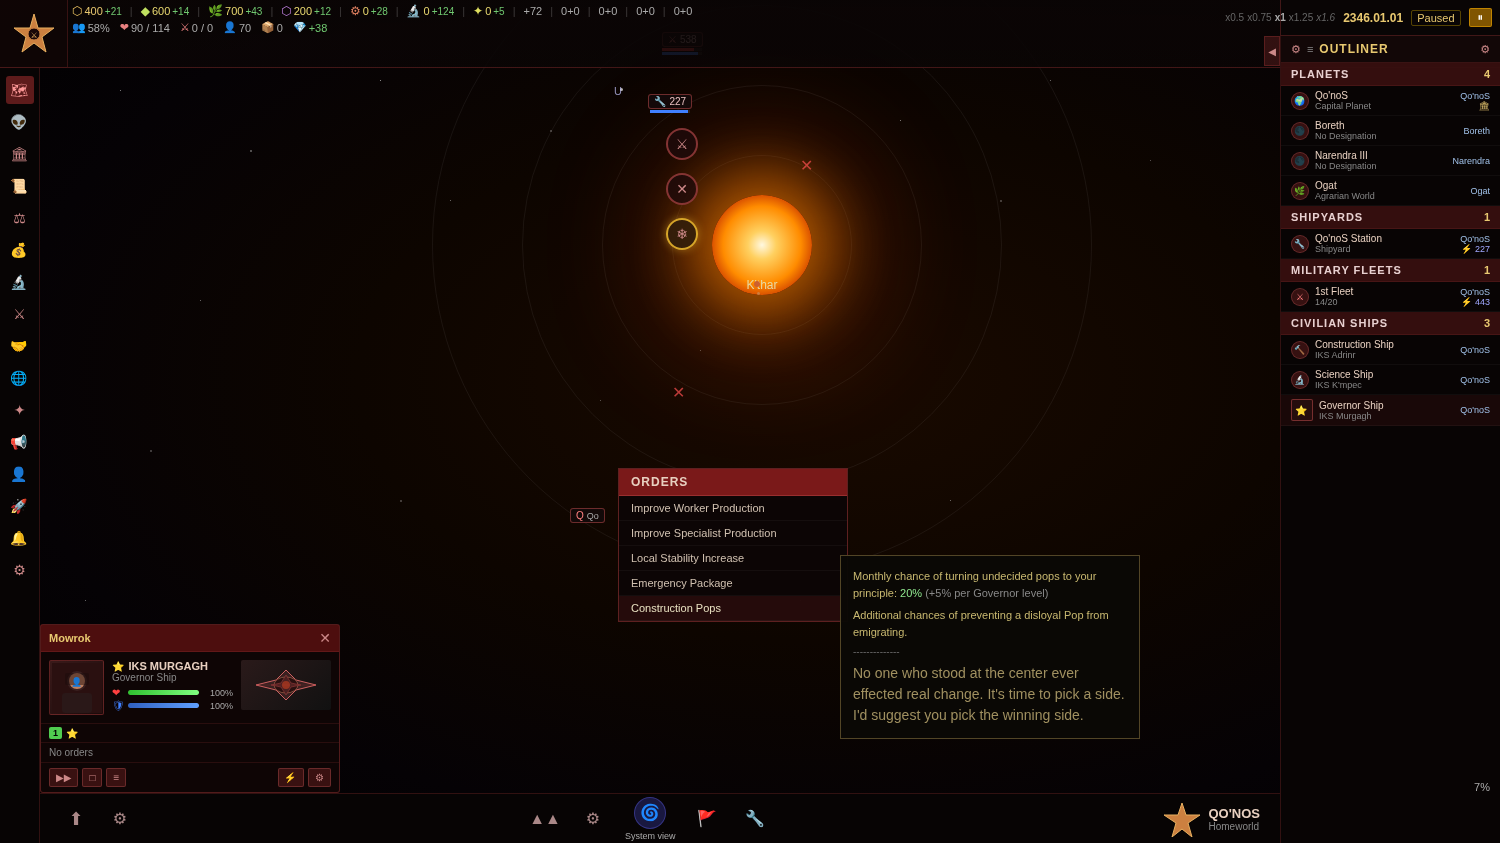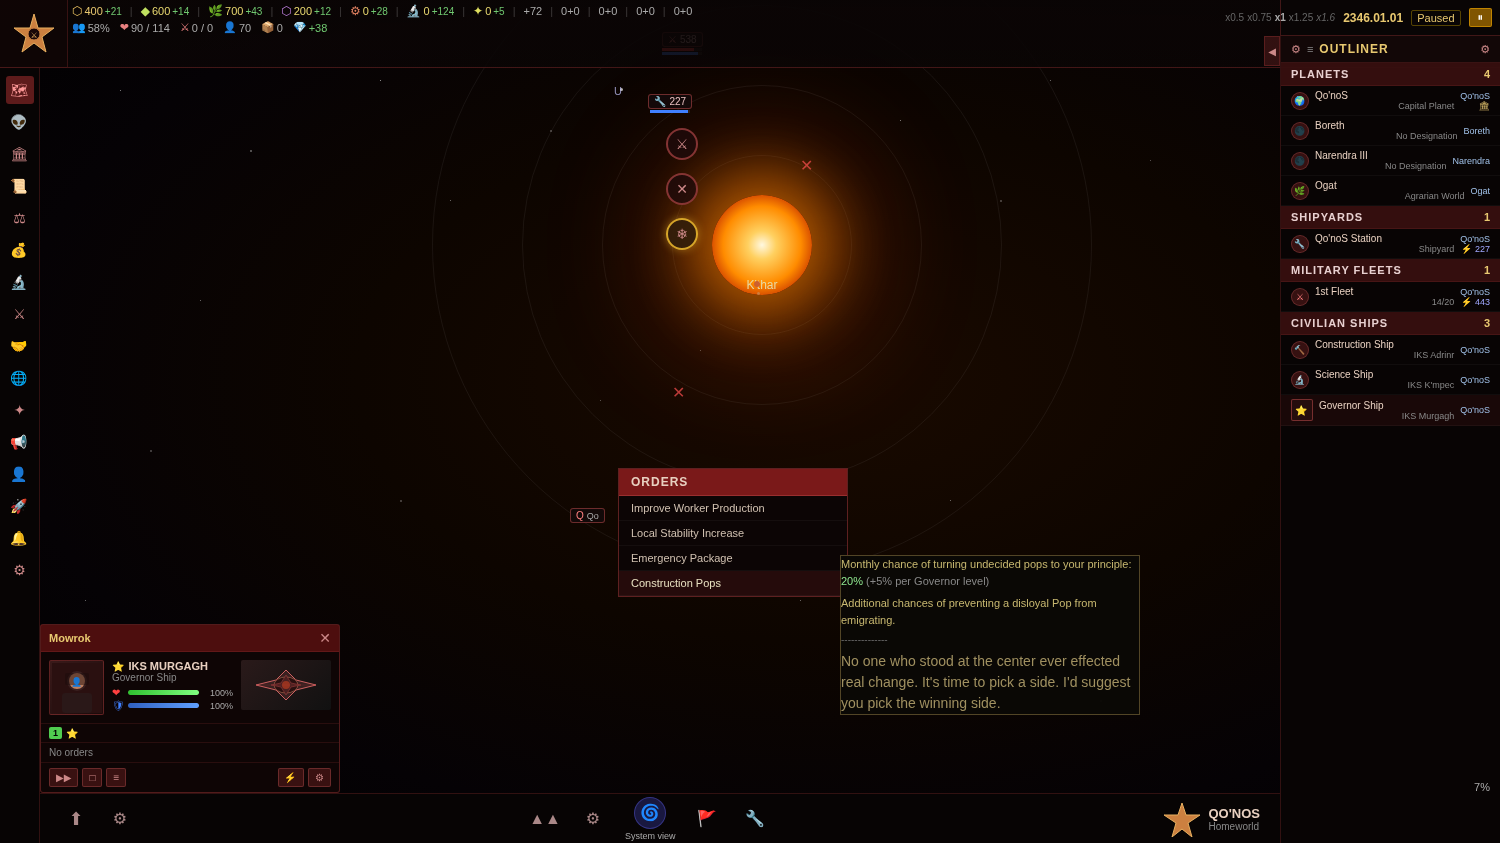--- a/index.html
+++ b/index.html
@@ -285,21 +285,20 @@
       color: #e8d0c0;
       font-size: 10px;
       white-space: nowrap;
       overflow: hidden;
       text-overflow: ellipsis;
     }
 
     .item-sub {
       color: #888;
       font-size: 9px;
-      text-align: right;
     }
 
     .item-location {
       color: #a0c0e8;
       font-size: 9px;
       text-align: right;
       flex-shrink: 0;
     }
 
     .item-value {
@@ -556,21 +555,21 @@
     }
 
     
     #indoctrinate-tooltip {
       position: absolute;
       left: 840px;
       top: 555px;
       width: 300px;
       background: rgba(10,8,5,0.97);
       border: 1px solid rgba(130,110,60,0.6);
-      padding: 0;
+      padding: 12px;
       z-index: 101;
       font-size: 11px;
     }
 
     .tooltip-stat {
       color: #c8b870;
       font-size: 11px;
       margin-bottom: 6px;
       line-height: 1.5;
     }
@@ -1145,20 +1144,21 @@
     <div style="display:flex;gap:4px;">
       <button class="action-btn">⚡</button>
       <button class="action-btn">⚙</button>
     </div>
   </div>
 </div>
 
 <div id="orders-menu">
   <div id="orders-menu-header">ORDERS</div>
   <div class="order-item">Improve Worker Production</div>
+  <div class="order-item">Improve Specialist Production</div>
   <div class="order-item">Local Stability Increase</div>
   <div class="order-item">Emergency Package</div>
   <div class="order-item highlighted">Construction Pops</div>
 </div>
 
 <div id="indoctrinate-tooltip">
   <div class="tooltip-stat">
     Monthly chance of turning undecided pops to your principle: <span class="tooltip-highlight">20%</span> <span style="color:#888;">(+5% per Governor level)</span>
   </div>
   <div class="tooltip-stat">Additional chances of preventing a disloyal Pop from emigrating.</div>

